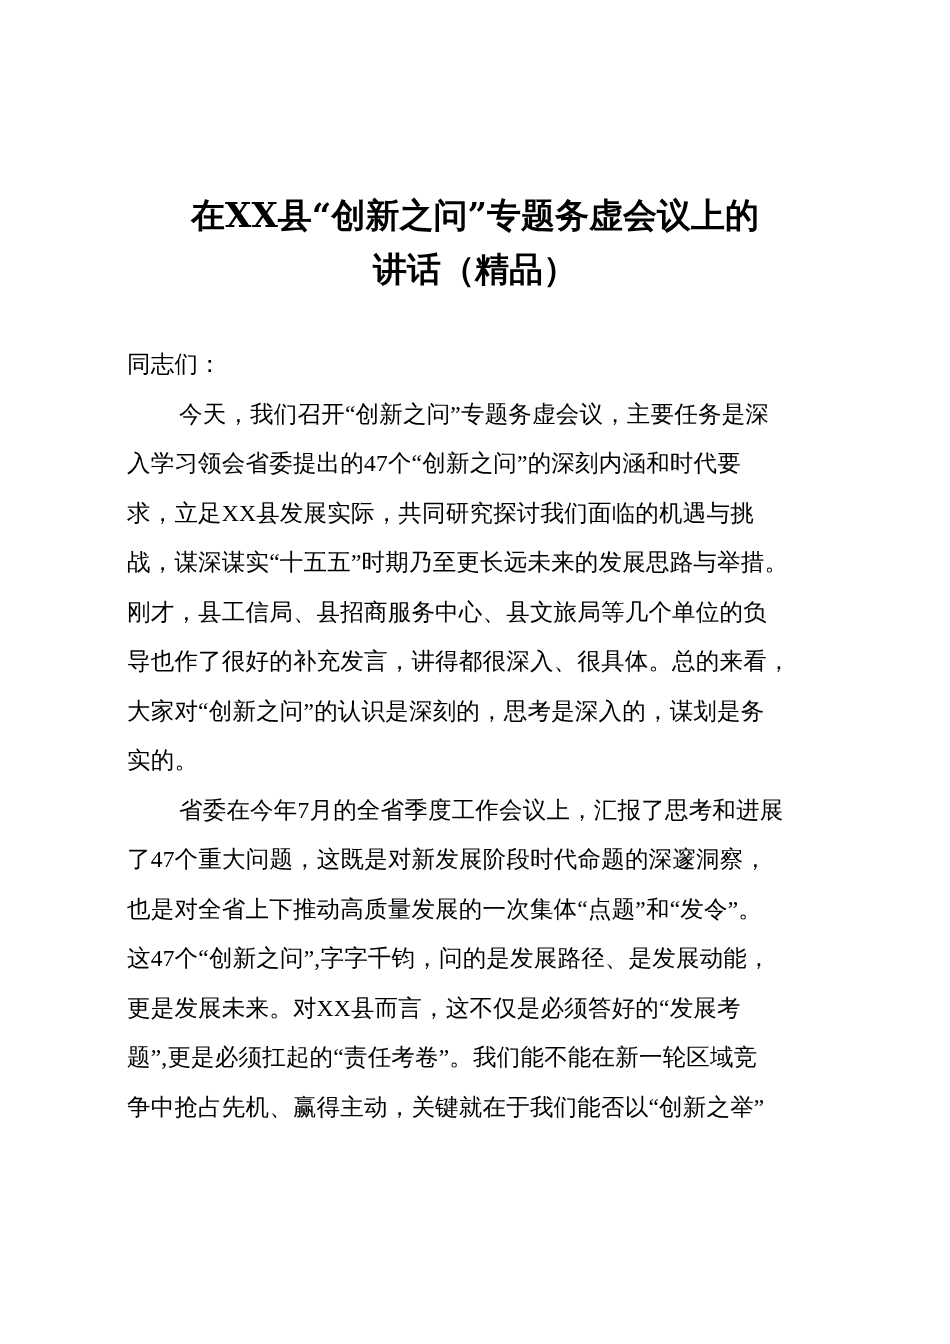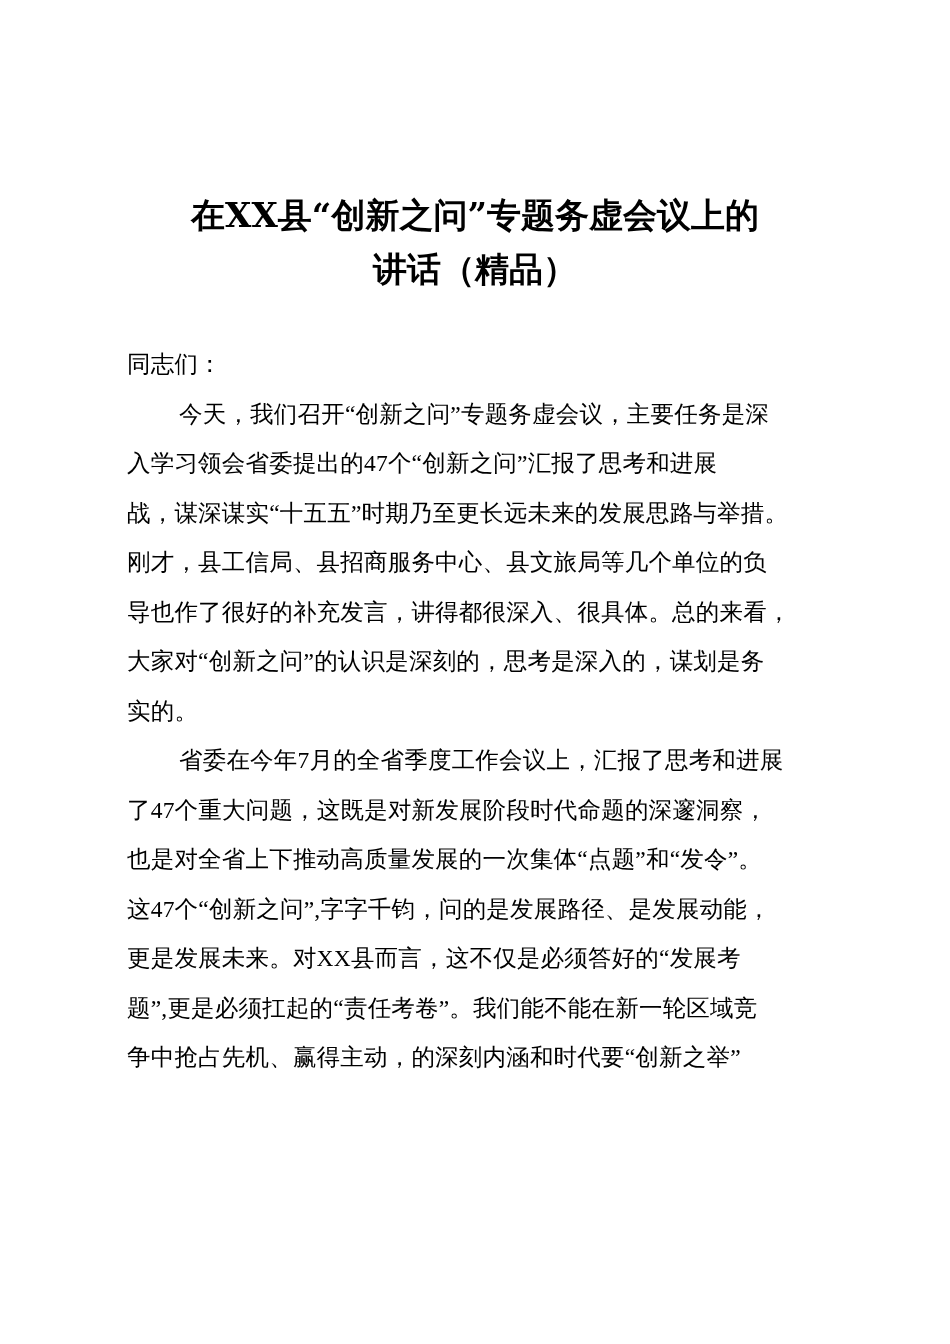--- a/index.html
+++ b/index.html
@@ -65,32 +65,33 @@
   <div class="title">
     <span class="line">在XX县“创新之问”专题务虚会议上的</span>
     <span class="line">讲话（精品）</span>
   </div>
 
   <div class="body">
     <span class="line-text">同志们：</span>
 
     <div>
       <span class="line-text indent">今天，我们召开“创新之问”专题务虚会议，主要任务是深</span>
-      <span class="line-text">入学习领会省委提出的47个“创新之问”汇报了思考和进展</span>
+      <span class="line-text">入学习领会省委提出的47个“创新之问”的深刻内涵和时代要</span>
+      <span class="line-text">求，立足XX县发展实际，共同研究探讨我们面临的机遇与挑</span>
       <span class="line-text">战，谋深谋实“十五五”时期乃至更长远未来的发展思路与举措。</span>
       <span class="line-text">刚才，县工信局、县招商服务中心、县文旅局等几个单位的负</span>
       <span class="line-text">导也作了很好的补充发言，讲得都很深入、很具体。总的来看，</span>
       <span class="line-text">大家对“创新之问”的认识是深刻的，思考是深入的，谋划是务</span>
       <span class="line-text">实的。</span>
     </div>
 
     <div>
       <span class="line-text indent">省委在今年7月的全省季度工作会议上，汇报了思考和进展</span>
       <span class="line-text">了47个重大问题，这既是对新发展阶段时代命题的深邃洞察，</span>
       <span class="line-text">也是对全省上下推动高质量发展的一次集体“点题”和“发令”。</span>
       <span class="line-text">这47个“创新之问”,字字千钧，问的是发展路径、是发展动能，</span>
       <span class="line-text">更是发展未来。对XX县而言，这不仅是必须答好的“发展考</span>
       <span class="line-text">题”,更是必须扛起的“责任考卷”。我们能不能在新一轮区域竞</span>
-      <span class="line-text">争中抢占先机、赢得主动，的深刻内涵和时代要“创新之举”</span>
+      <span class="line-text">争中抢占先机、赢得主动，关键就在于我们能否以“创新之举”</span>
     </div>
   </div>
 
 </div>
 
 </body></html>

